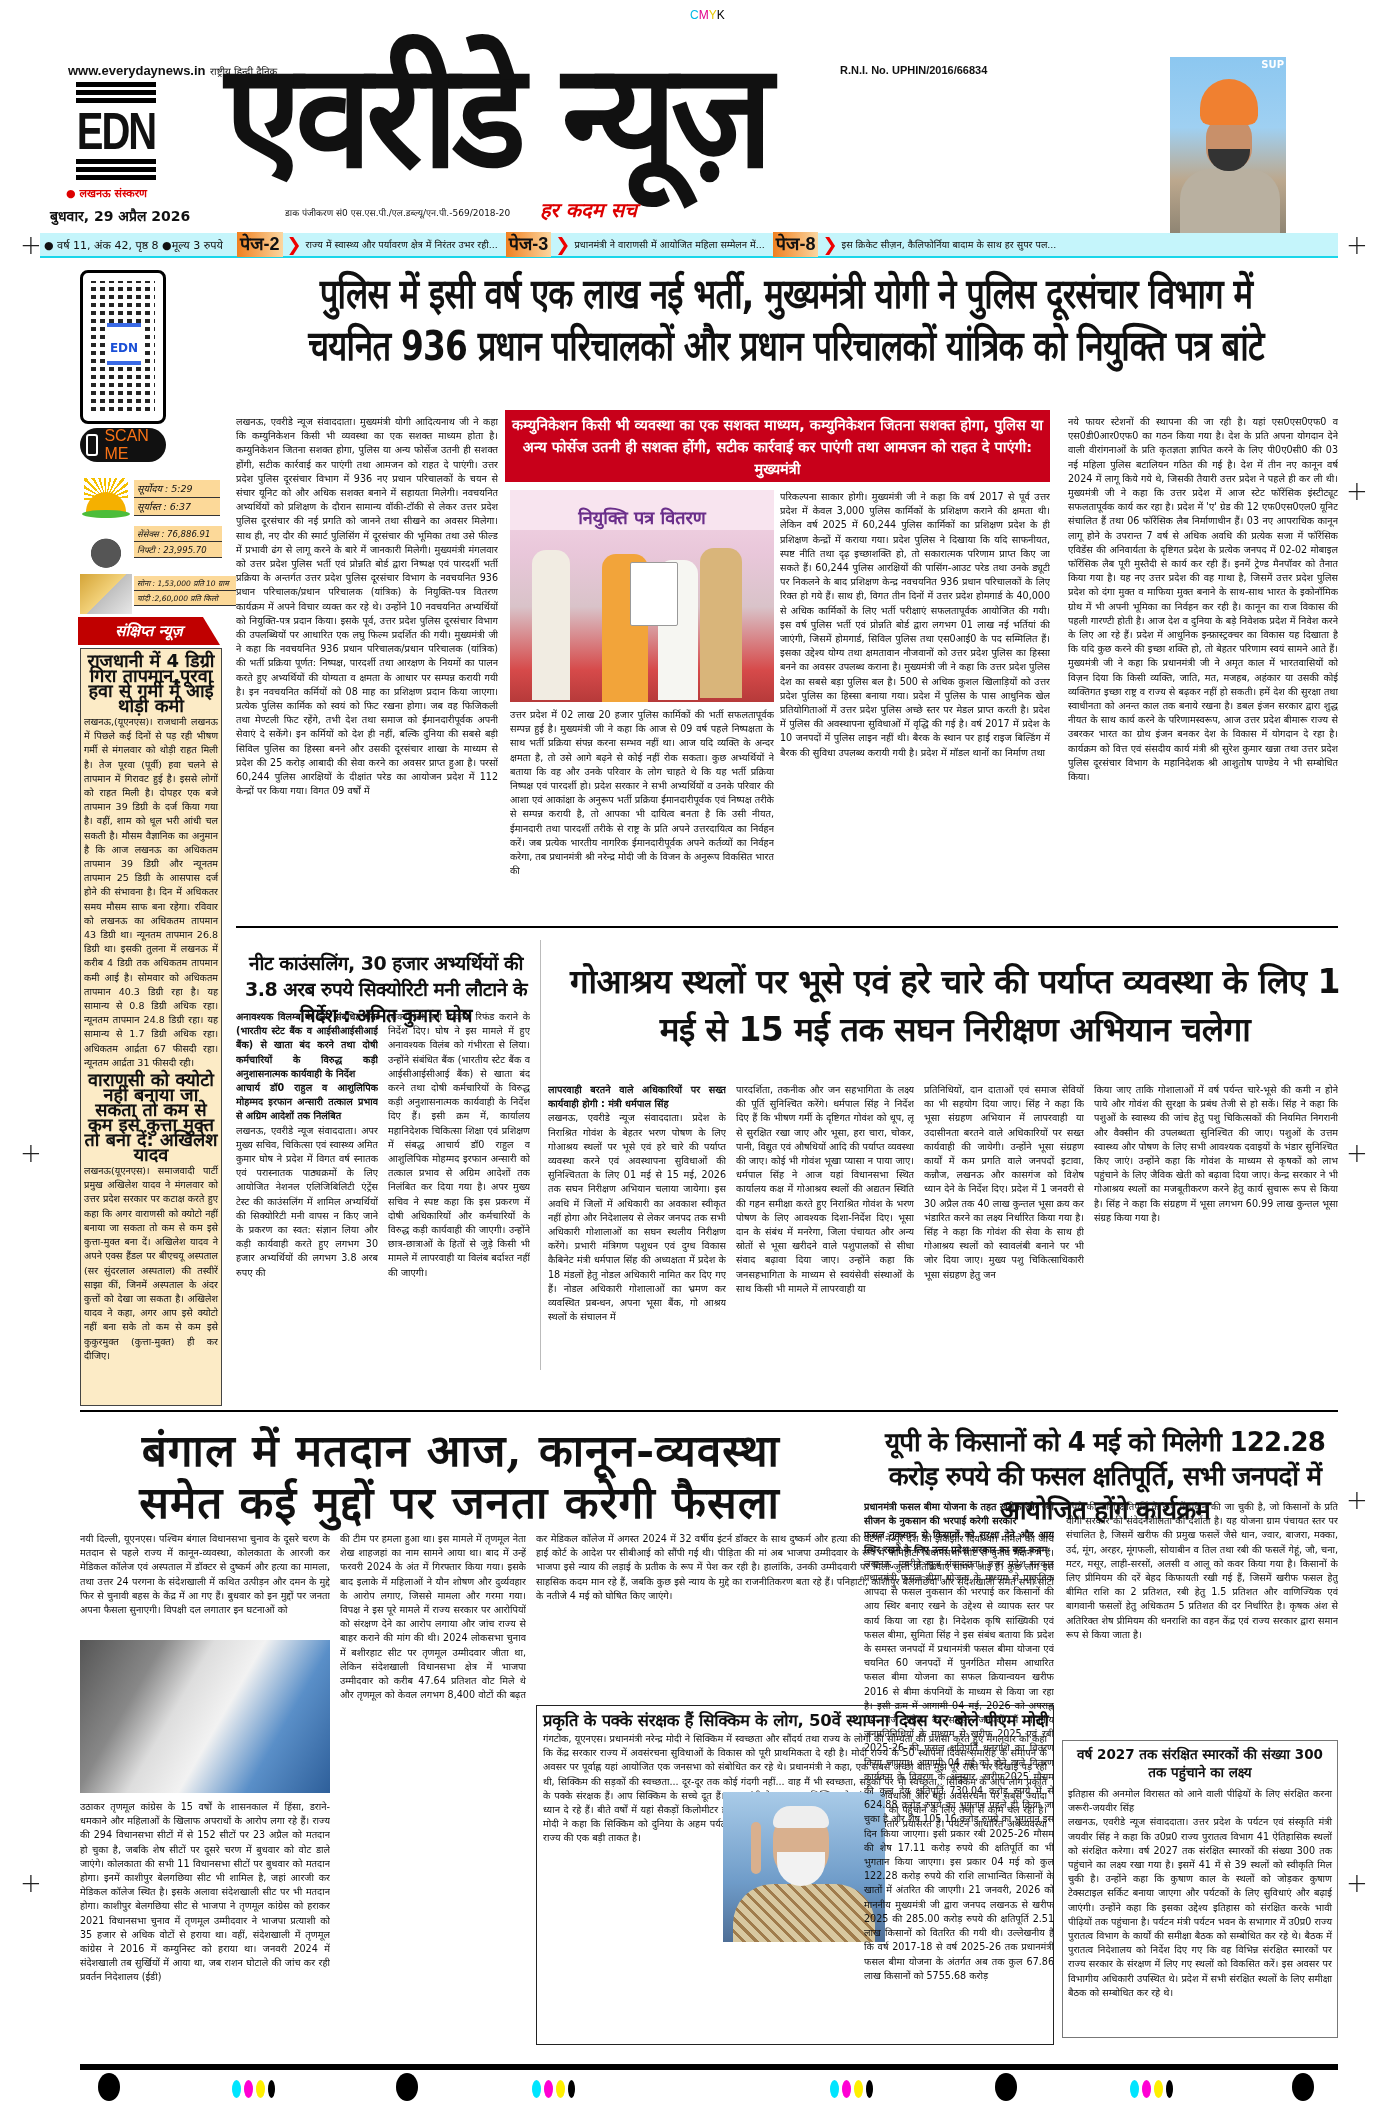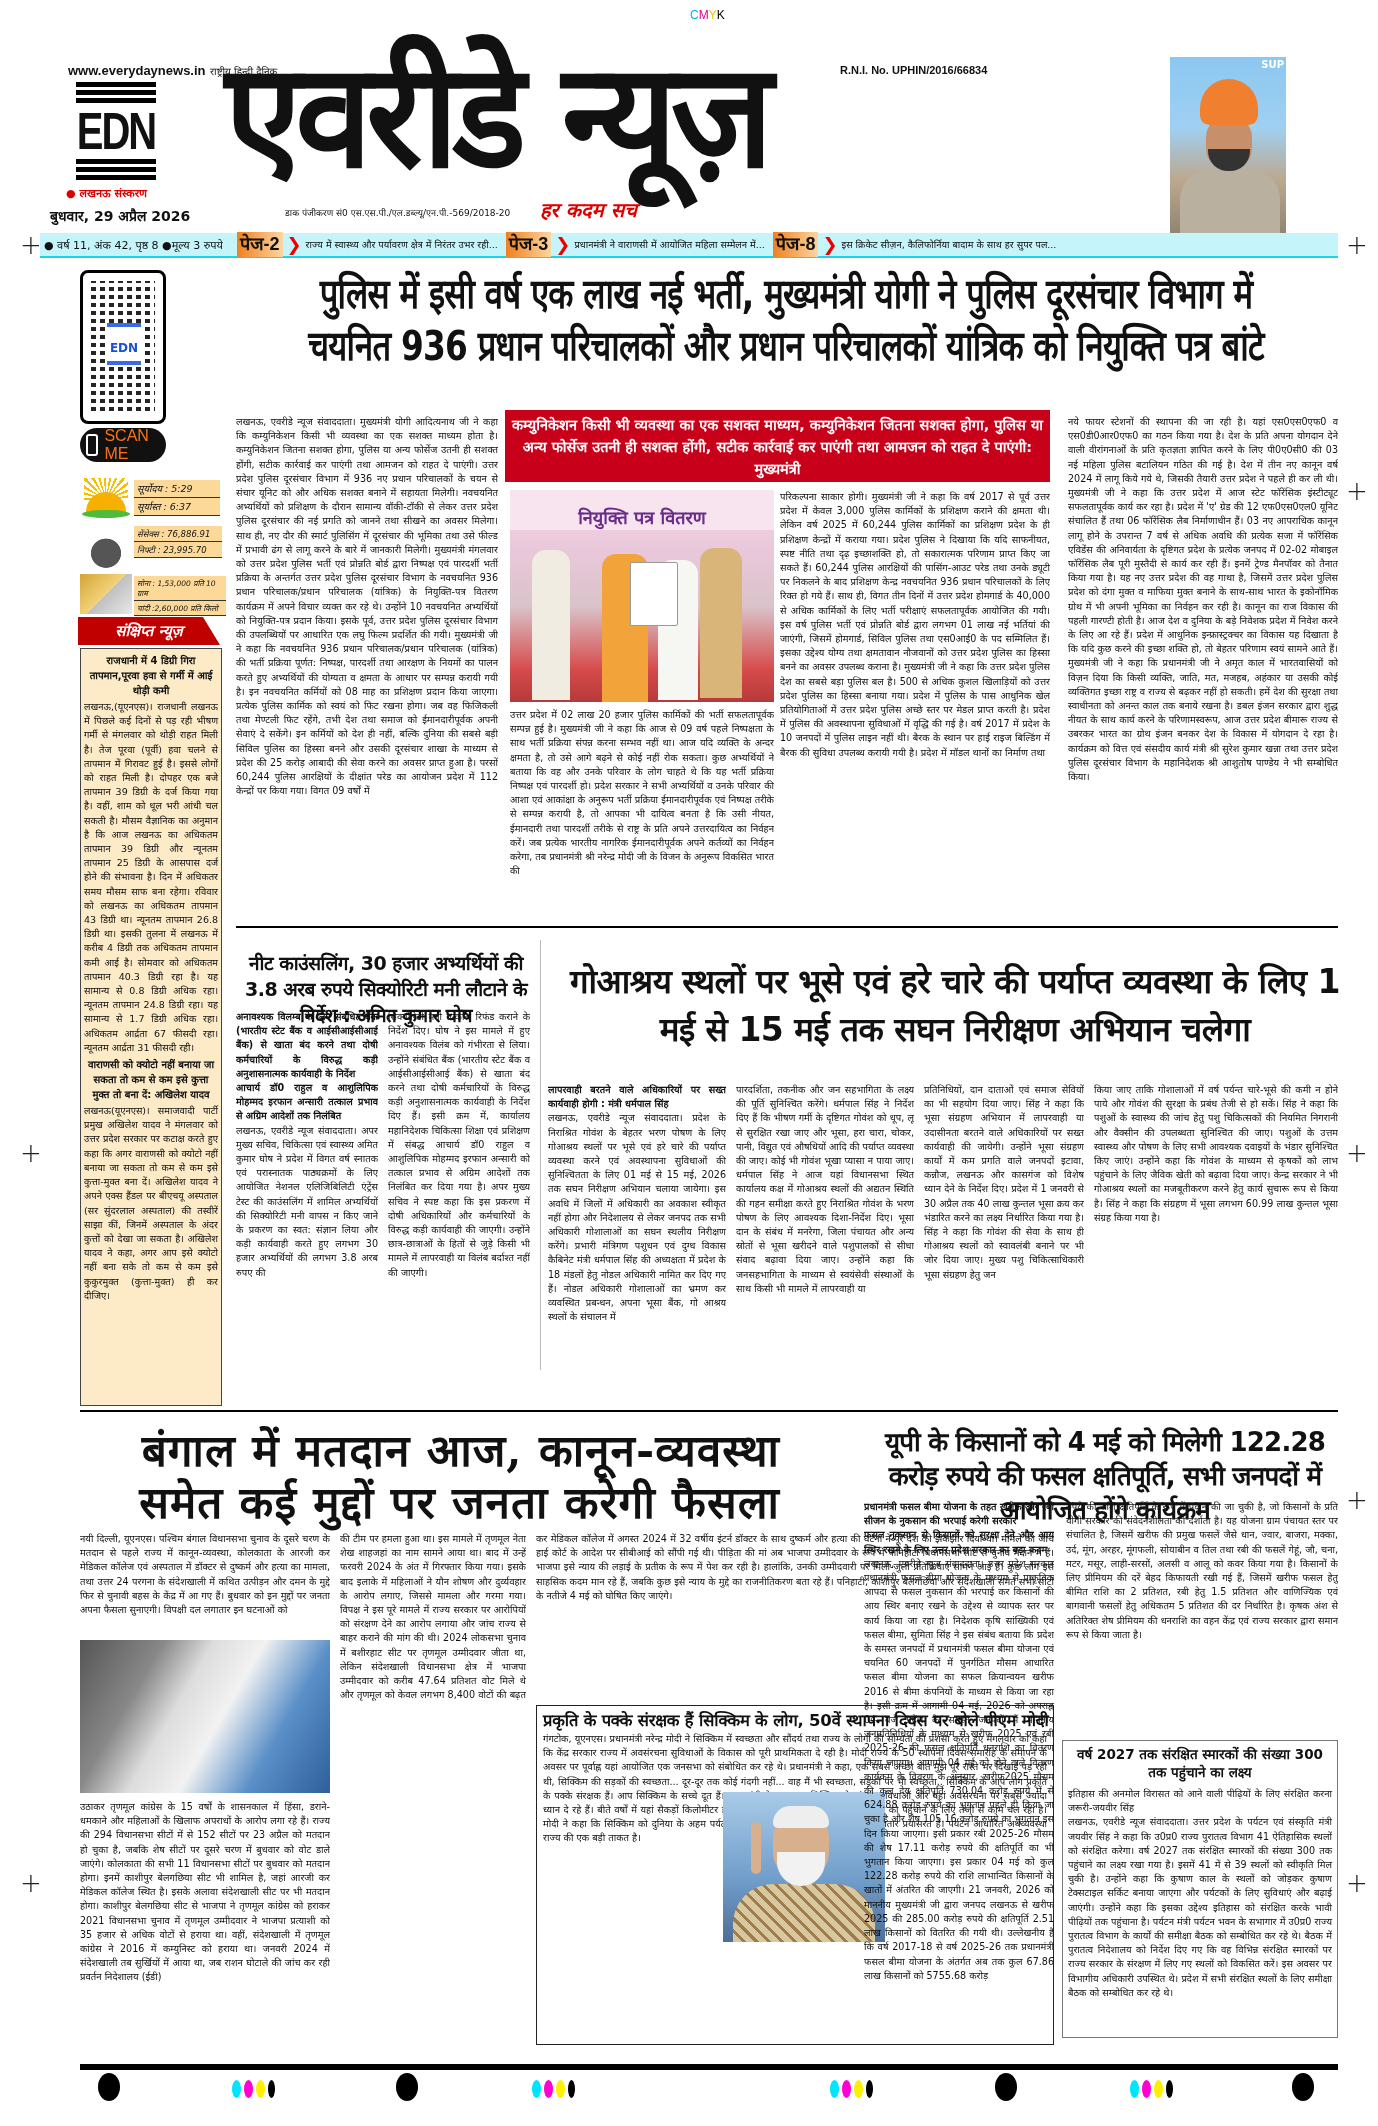--- a/index.html
+++ b/index.html
@@ -39,21 +39,21 @@
 .infobox{left:80px;width:86px;background:#fcd999;font-size:9.5px;font-style:italic}
 .sun{left:80px;top:478px;width:52px;height:46px}
 .sun .s{position:absolute;left:6px;top:14px;width:40px;height:40px;border-radius:50%;background:#f5b000;clip-path:inset(0 0 50% 0)}
 .sun .g{position:absolute;left:2px;top:32px;width:48px;height:8px;background:#4cbd3a;border-radius:50%}
 .sun .rays{position:absolute;left:4px;top:0;width:44px;height:22px;background:repeating-conic-gradient(from 270deg at 50% 100%,#f5c000 0 6deg,transparent 6deg 14deg)}
 .bull{left:80px;top:528px;width:52px;height:42px;background:radial-gradient(ellipse at 50% 60%,#555 0 40%,transparent 42%)}
 .gold{left:80px;top:574px;width:52px;height:40px;background:linear-gradient(135deg,#d4a437,#f3d27a 50%,#c0c0c0 51%,#e8e8e8)}
 .infobox .row{padding:2px 3px;border-bottom:1px solid #333}
 .sanks{left:78px;top:617px;width:88px;height:28px;background:#c00000;color:#fff;font-style:italic;font-weight:bold;font-size:15px;text-align:center;line-height:28px;clip-path:polygon(0 0,88% 0,100% 100%,0 100%)}
 .briefbox{left:80px;top:648px;width:86px;height:758px;border:1px solid #444;background:#fcebc6;padding:2px 3px;font-size:9.5px;line-height:14.2px;text-align:justify;overflow:hidden}
-.briefbox h3{font-size:10px;text-align:center;line-height:15px;margin:2px 0}
+.briefbox h3{font-size:18px;text-align:center;line-height:15px;margin:2px 0}
 .col{font-size:9.6px;line-height:14.2px;text-align:justify;overflow:hidden}
 .headline1{left:236px;top:268px;width:1100px;font-size:41px;font-weight:900;line-height:52px;text-align:center;letter-spacing:-1px;font-family:"DejaVu Sans",sans-serif;transform:scaleX(.8);transform-origin:left top;width:1375px}
 .redbox{left:505px;top:410px;width:545px;height:72px;background:#c8001a;color:#fff;font-size:14.5px;text-align:center;line-height:22px;padding:4px 6px;font-weight:bold}
 .photo1{left:510px;top:490px;width:264px;height:212px;background:linear-gradient(180deg,#f4d6e6 0%,#e9c7da 30%,#d9c3c9 55%,#d64a4a 85%,#b63a3a 100%);overflow:hidden}
 .photo1 .banner{position:absolute;left:0;top:0;width:100%;height:40px;background:#f8e4ef;color:#6a2e8a;font-size:18px;font-weight:bold;text-align:center;line-height:56px}
 .photo1 .p{position:absolute;border-radius:14px 14px 0 0}
 .sec-head{font-size:19px;font-weight:900;line-height:26px;text-align:center;letter-spacing:-.5px}
 .neet{left:236px;top:950px;width:300px}
 .gau{left:560px;top:958px;width:790px;font-size:33px;font-weight:900;line-height:48px;text-align:center;letter-spacing:-.5px}
 .hr{background:#000}
@@ -143,21 +143,21 @@
 <div class="abs infobox" style="left:134px;top:480px;width:86px">
   <div class="row">सूर्योदय : 5:29</div>
   <div class="row">सूर्यास्त : 6:37</div>
 </div>
 <div class="abs bull"></div>
 <div class="abs infobox" style="left:134px;top:526px;width:88px;font-size:8.5px">
   <div class="row">सेंसेक्स : 76,886.91</div>
   <div class="row">निफ्टी : 23,995.70</div>
 </div>
 <div class="abs gold"></div>
-<div class="abs infobox" style="left:134px;top:576px;width:92px;font-size:7.5px">
+<div class="abs infobox" style="left:134px;top:576px;width:102px;font-size:7.5px">
   <div class="row">सोना : 1,53,000 प्रति 10 ग्राम</div>
   <div class="row">चांदी :2,60,000 प्रति किलो</div>
 </div>
 
 <div class="abs sanks" style="width:142px">संक्षिप्त न्यूज़</div>
 <div class="abs briefbox" style="width:142px">
   <h3>राजधानी में 4 डिग्री गिरा तापमान,पूरवा हवा से गर्मी में आई थोड़ी कमी</h3>
   <p>लखनऊ,(यूएनएस)। राजधानी लखनऊ में पिछले कई दिनों से पड़ रही भीषण गर्मी से मंगलवार को थोड़ी राहत मिली है। तेज पूरवा (पूर्वी) हवा चलने से तापमान में गिरावट हुई है। इससे लोगों को राहत मिली है। दोपहर एक बजे तापमान 39 डिग्री के दर्ज किया गया है। वहीं, शाम को धूल भरी आंधी चल सकती है। मौसम वैज्ञानिक का अनुमान है कि आज लखनऊ का अधिकतम तापमान 39 डिग्री और न्यूनतम तापमान 25 डिग्री के आसपास दर्ज होने की संभावना है। दिन में अधिकतर समय मौसम साफ बना रहेगा। रविवार को लखनऊ का अधिकतम तापमान 43 डिग्री था। न्यूनतम तापमान 26.8 डिग्री था। इसकी तुलना में लखनऊ में करीब 4 डिग्री तक अधिकतम तापमान कमी आई है। सोमवार को अधिकतम तापमान 40.3 डिग्री रहा है। यह सामान्य से 0.8 डिग्री अधिक रहा। न्यूनतम तापमान 24.8 डिग्री रहा। यह सामान्य से 1.7 डिग्री अधिक रहा। अधिकतम आर्द्रता 67 फीसदी रहा। न्यूनतम आर्द्रता 31 फीसदी रही।</p>
   <h3>वाराणसी को क्योटो नहीं बनाया जा सकता तो कम से कम इसे कुत्ता मुक्त तो बना दें: अखिलेश यादव</h3>
   <p>लखनऊ(यूएनएस)। समाजवादी पार्टी प्रमुख अखिलेश यादव ने मंगलवार को उत्तर प्रदेश सरकार पर कटाक्ष करते हुए कहा कि अगर वाराणसी को क्योटो नहीं बनाया जा सकता तो कम से कम इसे कुत्ता-मुक्त बना दें। अखिलेश यादव ने अपने एक्स हैंडल पर बीएचयू अस्पताल (सर सुंदरलाल अस्पताल) की तस्वीरें साझा कीं, जिनमें अस्पताल के अंदर कुत्तों को देखा जा सकता है। अखिलेश यादव ने कहा, अगर आप इसे क्योटो नहीं बना सके तो कम से कम इसे कुकुरमुक्त (कुत्ता-मुक्त) ही कर दीजिए।</p>

